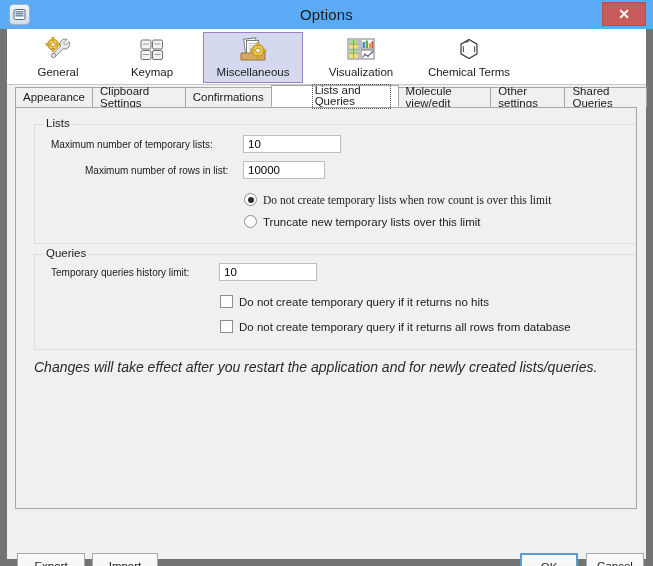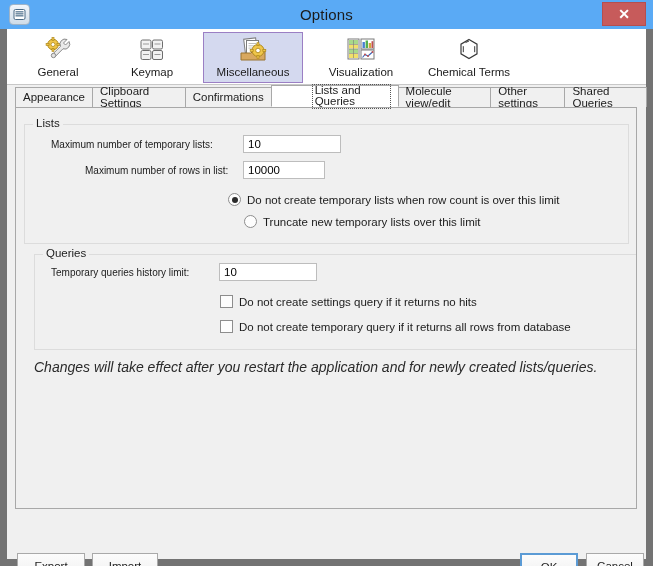--- a/index.html
+++ b/index.html
@@ -379,49 +379,49 @@
       <div class="tab">
         <span>Other settings</span>
       </div>
       <div class="tab">
         <span>Shared Queries</span>
       </div>
     </div>
 
     <div class="tabpage">
 
-      <div class="groupbox" style="left:8px; top:16px; width:605px; height:120px;">
+      <div class="groupbox" style="left:18px; top:16px; width:605px; height:120px;">
         <span class="gb-title">Lists</span>
       </div>
 
       <div class="row-label" style="left:35px; top:31px;">Maximum number of temporary lists:</div>
       <input class="textbox" style="left: 227px; top: 27px; width: 98px; height: 18px;" value="10">
 
       <div class="row-label" style="left:35px; top:57px;margin-left:34px;">Maximum number of rows in list:</div>
       <input class="textbox" style="left: 227px; top: 53px; width: 82px; height: 18px;" value="10000">
 
-      <div class="optrow" style="left:212px; top:85px;">
+      <div class="optrow" style="left:228px; top:85px;font-family:Liberation Serif, serif;">
         <span class="radio checked"></span>
         <span>Do not create temporary lists when row count is over this limit</span>
       </div>
       <div class="optrow" style="left:228px; top:107px;">
         <span class="radio"></span>
         <span>Truncate new temporary lists over this limit</span>
       </div>
 
       <div class="groupbox" style="left:18px; top:146px; width:605px; height:96px;">
         <span class="gb-title">Queries</span>
       </div>
 
       <div class="row-label" style="left:35px; top:159px;">Temporary queries history limit:</div>
       <input class="textbox" style="left: 203px; top: 155px; width: 98px; height: 18px;" value="10">
 
       <div class="optrow" style="left:204px; top:187px;">
         <span class="checkbox"></span>
-        <span>Do not create settings query if it returns no hits</span>
+        <span>Do not create temporary query if it returns no hits</span>
       </div>
       <div class="optrow" style="left:204px; top:212px;">
         <span class="checkbox"></span>
         <span>Do not create temporary query if it returns all rows from database</span>
       </div>
 
       <div class="note" style="left:18px; top:251px;">Changes will take effect after you restart the application and for newly created lists/queries.</div>
     </div>
 
     <div class="buttonbar">

